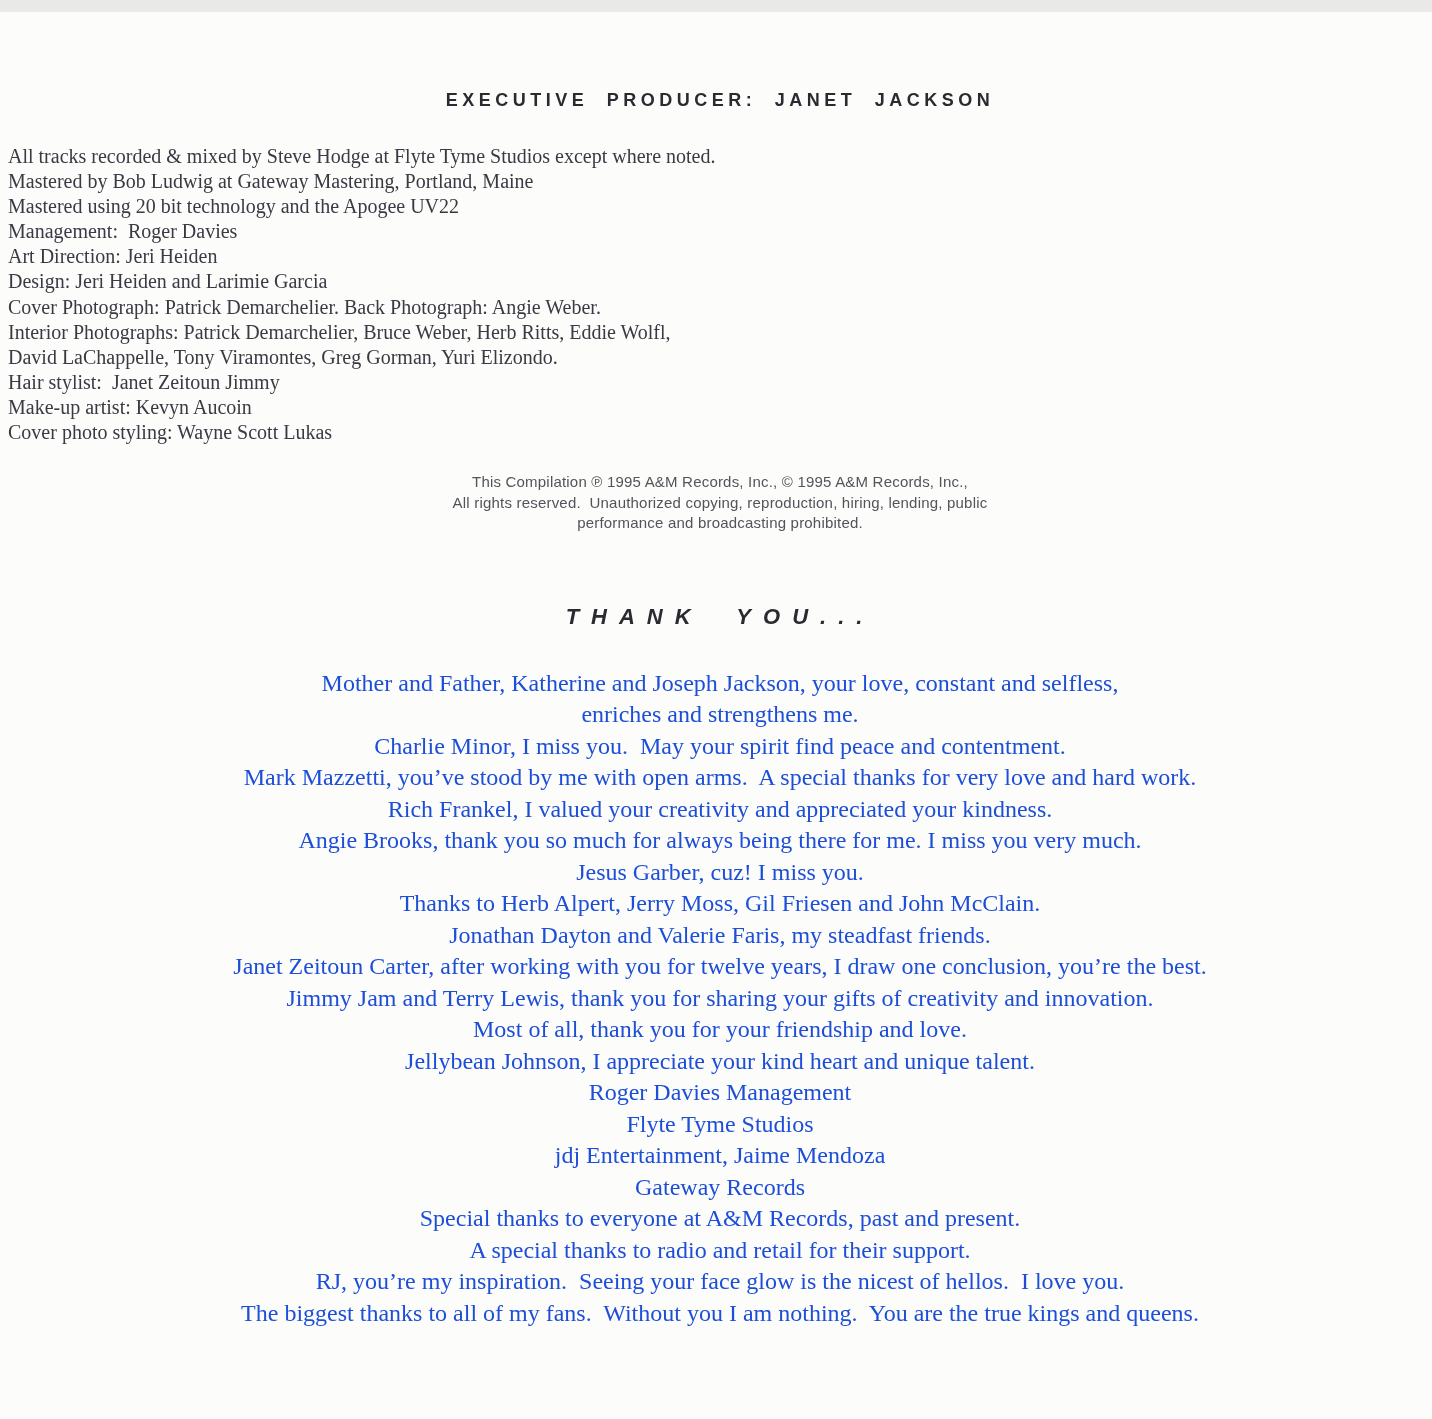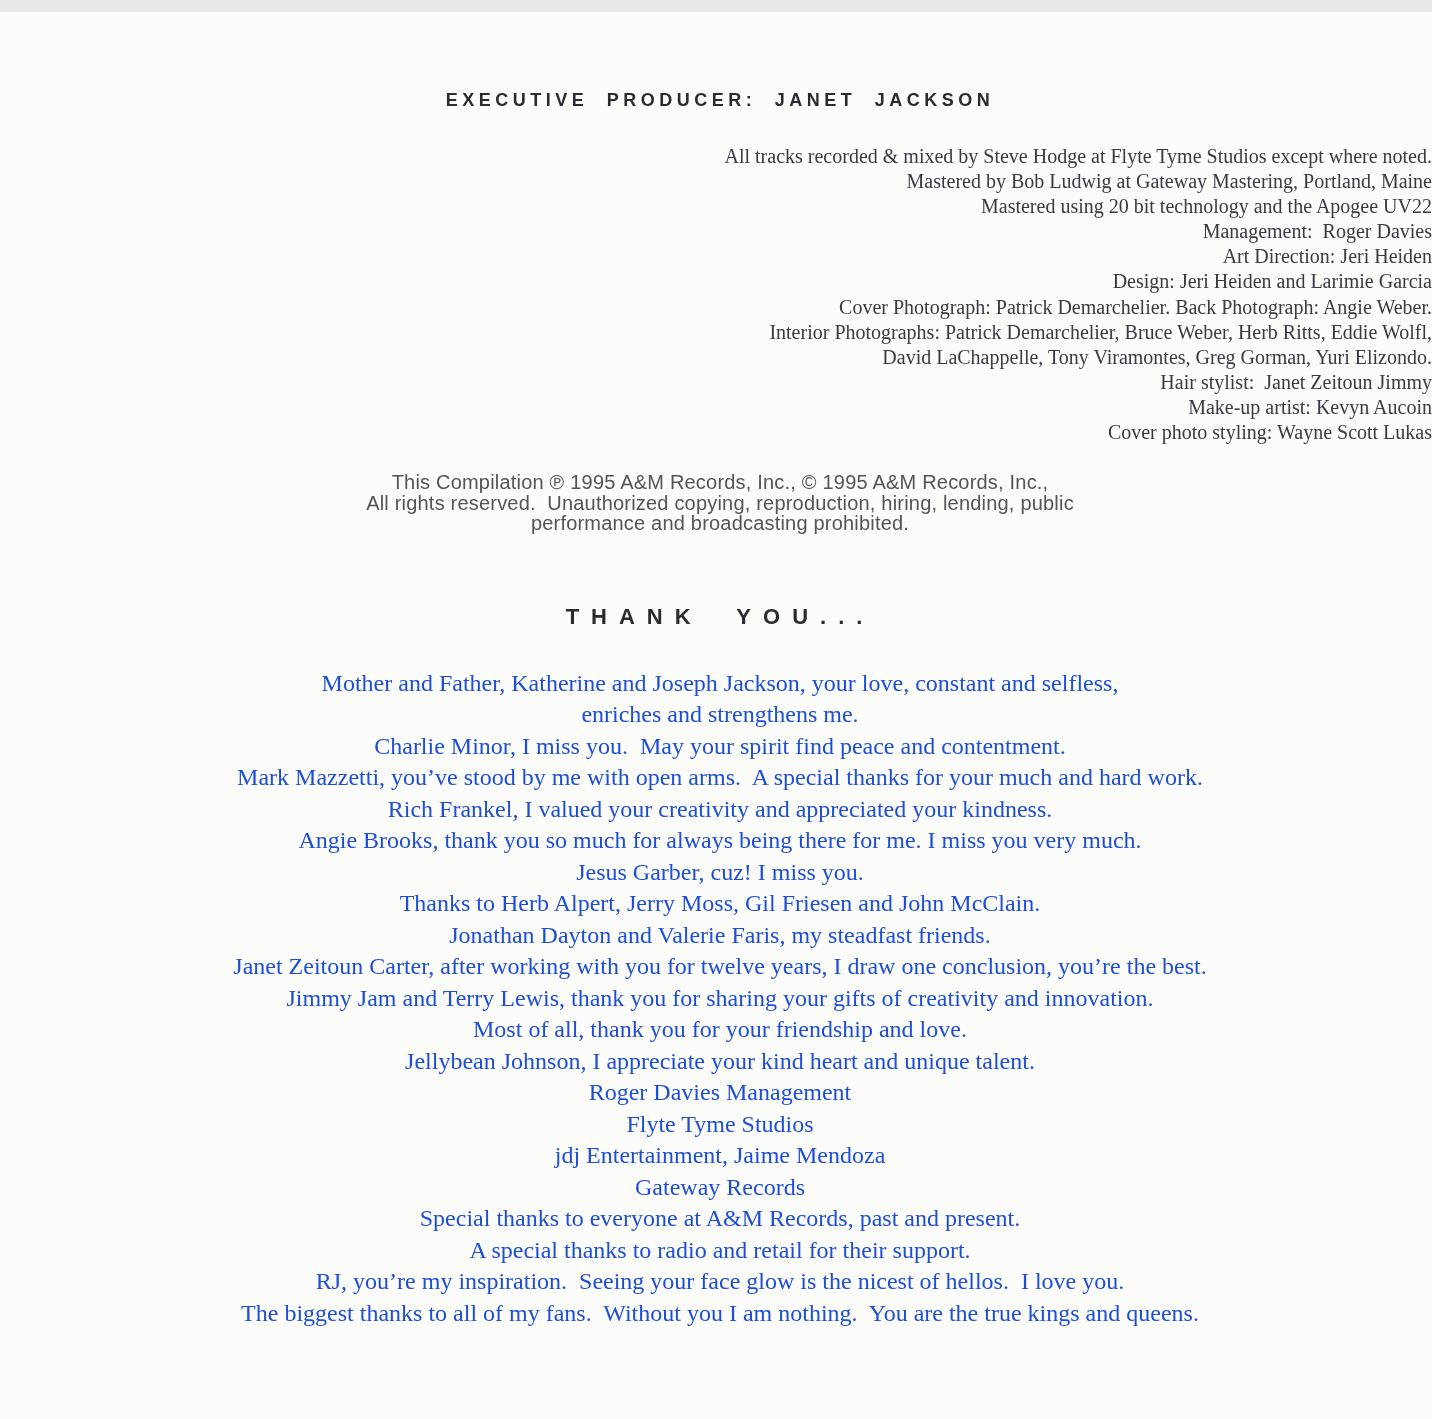--- a/index.html
+++ b/index.html
@@ -25,52 +25,53 @@
     font-family: "Liberation Sans", sans-serif;
     font-weight: bold;
     font-size: 18px;
     letter-spacing: 4.5px;
     word-spacing: 9px;
     color: #2b2a30;
     white-space: pre-wrap;
   }
   .credits {
     margin-top: 33px;
-    text-align: right;
+    text-align: left;
   }
   .credit-line {
     font-family: "Liberation Serif", serif;
     font-size: 20px;
     line-height: 25.1px;
     color: #3a3944;
     white-space: pre-wrap;
   }
   .copyright {
     margin-top: 27px;
     text-align: center;
   }
   .copyright-line {
     font-family: "Liberation Sans", sans-serif;
-    font-size: 20px;
+    font-size: 15px;
     line-height: 20.5px;
     letter-spacing: 0.2px;
     color: #54535b;
     white-space: pre-wrap;
   }
   .thankyou-header {
     margin: 0;
     margin-top: 70px;
     text-align: center;
     font-family: "Liberation Sans", sans-serif;
     font-weight: bold;
     font-size: 22px;
     letter-spacing: 12px;
     word-spacing: 16px;
     color: #2b2a30;
     white-space: pre-wrap;
+    font-style: italic;
   }
   .thanks {
     margin-top: 38px;
     text-align: center;
   }
   .thanks-line {
     font-family: "Liberation Serif", serif;
     font-size: 24px;
     line-height: 31.5px;
     color: #1d4ed8;
@@ -104,21 +105,21 @@
     <div class="copyright-line">All rights reserved.  Unauthorized copying, reproduction, hiring, lending, public</div>
     <div class="copyright-line">performance and broadcasting prohibited.</div>
   </div>
 
   <h2 class="thankyou-header">THANK YOU...</h2>
 
   <div class="thanks">
     <div class="thanks-line">Mother and Father, Katherine and Joseph Jackson, your love, constant and selfless,</div>
     <div class="thanks-line">enriches and strengthens me.</div>
     <div class="thanks-line">Charlie Minor, I miss you.  May your spirit find peace and contentment.</div>
-    <div class="thanks-line">Mark Mazzetti, you’ve stood by me with open arms.  A special thanks for your much and hard work.</div>
+    <div class="thanks-line">Mark Mazzetti, you’ve stood by me with open arms.  A special thanks for very love and hard work.</div>
     <div class="thanks-line">Rich Frankel, I valued your creativity and appreciated your kindness.</div>
     <div class="thanks-line">Angie Brooks, thank you so much for always being there for me. I miss you very much.</div>
     <div class="thanks-line">Jesus Garber, cuz! I miss you.</div>
     <div class="thanks-line">Thanks to Herb Alpert, Jerry Moss, Gil Friesen and John McClain.</div>
     <div class="thanks-line">Jonathan Dayton and Valerie Faris, my steadfast friends.</div>
     <div class="thanks-line">Janet Zeitoun Carter, after working with you for twelve years, I draw one conclusion, you’re the best.</div>
     <div class="thanks-line">Jimmy Jam and Terry Lewis, thank you for sharing your gifts of creativity and innovation.</div>
     <div class="thanks-line">Most of all, thank you for your friendship and love.</div>
     <div class="thanks-line">Jellybean Johnson, I appreciate your kind heart and unique talent.</div>
     <div class="thanks-line">Roger Davies Management</div>

